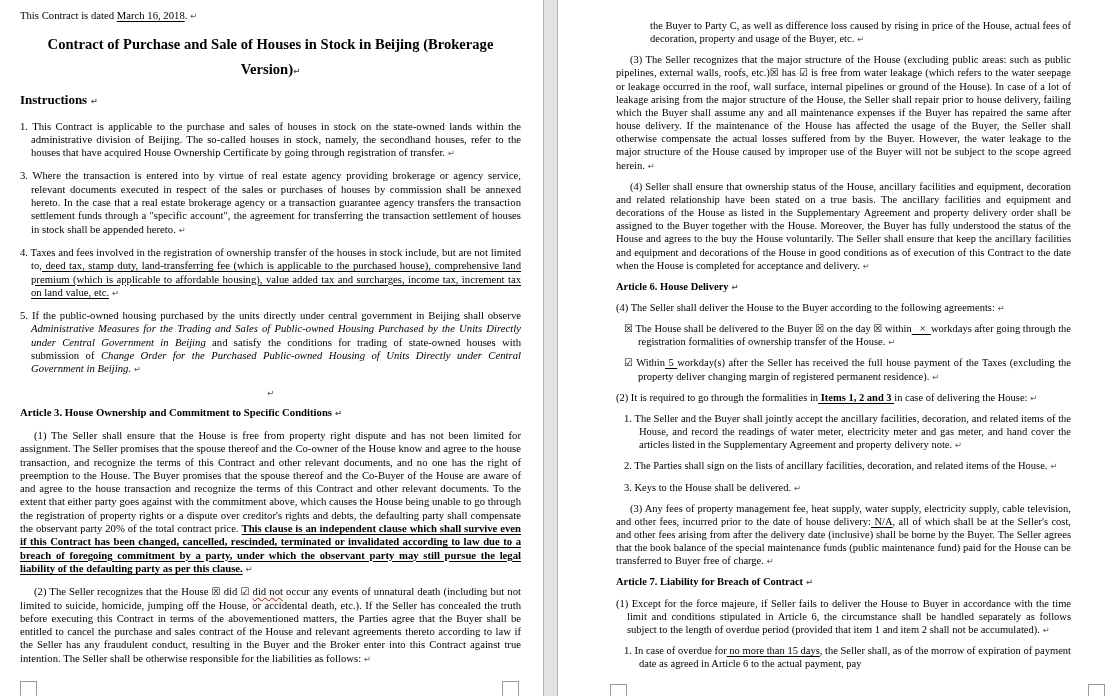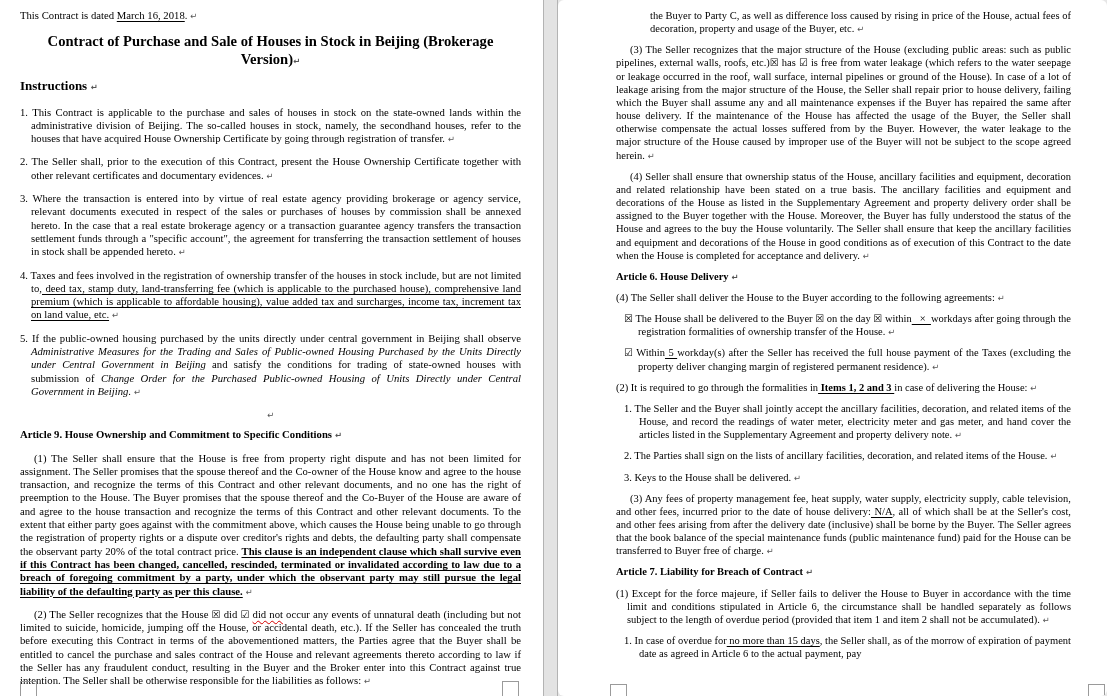--- a/index.html
+++ b/index.html
@@ -9,25 +9,25 @@
     font-family:"Liberation Serif","DejaVu Serif",serif;
     color:#000;
   }
   .doc{display:flex;width:1107px;height:696px;}
   .page{
     background:#ffffff;height:696px;overflow:hidden;position:relative;
     font-size:10.7px;line-height:13.3px;
   }
   .page-left{width:543px;padding:7px 22px 0 20px;box-sizing:border-box;}
   .page-gap{width:15px;height:696px;background:#e3e3e3;border-left:1px solid #b3b3b3;border-right:1px solid #b3b3b3;box-sizing:border-box;}
-  .page-right{flex:1;padding:9px 36px 0 58px;box-sizing:border-box;font-size:10.5px;line-height:13.15px;border-radius:6px;}
+  .page-right{flex:1;padding:19px 36px 0 58px;box-sizing:border-box;font-size:10.5px;line-height:13.15px;}
 
   
   .bk-dated{margin:2px 0 9px;}
-  .bk-title{text-align:center;font-weight:700;font-size:14.6px;line-height:18px;margin:3px 0 9px;}
+  .bk-title{text-align:center;font-weight:700;font-size:14.6px;line-height:25px;margin:3px 0 9px;}
   .bk-subtitle{font-weight:700;font-size:13px;margin:0 0 11px;}
   .bk-item{padding-left:11px;text-indent:-11px;text-align:justify;margin:0 0 9px;}
   .bk-para{text-indent:14px;text-align:justify;margin:0 0 9px;}
   .bk-article{font-weight:700;margin:3px 0 9px;}
   .bk-subitem2{margin-left:8px;padding-left:15px;text-indent:-15px;text-align:justify;margin-bottom:8px;}
   .bk-check{margin-left:8px;padding-left:14px;text-indent:-14px;text-align:justify;margin-bottom:8px;}
   .bk-cont{margin-left:34px;text-align:justify;margin-bottom:8px;}
   .bk-blank{height:13px;text-align:center;margin-bottom:7px;}
   .page-right div[class^="bk-"]{margin-bottom:7px;}
 
@@ -49,26 +49,25 @@
 <body>
 
 <div class="doc">
   <div class="page page-left">
     <div class="cropmark" style="left:20px;top:681px;"></div>
     <div class="cropmark" style="left:502px;top:681px;"></div>
   <div class="bk-dated"><span class="">This Contract is dated </span><span class="su">March 16, 2018</span><span class="">. </span><span class="sm">↵</span></div>
       <div class="bk-title"><span class="">Contract of Purchase and Sale of Houses in Stock in Beijing (Brokerage Version)</span><span class="sm">↵</span></div>
       <div class="bk-subtitle"><span class="">Instructions </span><span class="sm">↵</span></div>
       <div class="bk-item"><span class="">1. This Contract is applicable to the purchase and sales of houses in stock on the state-owned lands within the administrative division of Beijing. The so-called houses in stock, namely, the secondhand houses, refer to the houses that have acquired House Ownership Certificate by going through registration of transfer. </span><span class="sm">↵</span></div>
-      <div class="bk-item"><span class="">2. The Seller shall, prior to the execution of this Contract, present the House Ownership Certificate together with other relevant certificates and documentary evidences. </span><span class="sm">↵</span></div>
       <div class="bk-item"><span class="">3. Where the transaction is entered into by virtue of real estate agency providing brokerage or agency service, relevant documents executed in respect of the sales or purchases of houses by commission shall be annexed hereto. In the case that a real estate brokerage agency or a transaction guarantee agency transfers the transaction settlement funds through a "specific account", the agreement for transferring the transaction settlement of houses in stock shall be appended hereto. </span><span class="sm">↵</span></div>
       <div class="bk-item"><span class="">4. Taxes and fees involved in the registration of ownership transfer of the houses in stock include, but are not limited to,</span><span class="su"> deed tax, stamp duty, land-transferring fee (which is applicable to the purchased house), comprehensive land premium (which is applicable to affordable housing), value added tax and surcharges, income tax, increment tax on land value, etc.</span><span class=""> </span><span class="sm">↵</span></div>
       <div class="bk-item"><span class="">5. If the public-owned housing purchased by the units directly under central government in Beijing shall observe </span><span class="si">Administrative Measures for the Trading and Sales of Public-owned Housing Purchased by the Units Directly under Central Government in Beijing</span><span class=""> and satisfy the conditions for trading of state-owned houses with submission of </span><span class="si">Change Order for the Purchased Public-owned Housing of Units Directly under Central Government in Beijing</span><span class="">. </span><span class="sm">↵</span></div>
       <div class="bk-blank"><span class="sm">↵</span></div>
-      <div class="bk-article"><span class="">Article 9. House Ownership and Commitment to Specific Conditions </span><span class="sm">↵</span></div>
+      <div class="bk-article"><span class="">Article 3. House Ownership and Commitment to Specific Conditions </span><span class="sm">↵</span></div>
       <div class="bk-para"><span class="">(1) The Seller shall ensure that the House is free from property right dispute and has not been limited for assignment. The Seller promises that the spouse thereof and the Co-owner of the House know and agree to the house transaction, and recognize the terms of this Contract and other relevant documents, and no one has the right of preemption to the House. The Buyer promises that the spouse thereof and the Co-Buyer of the House are aware of and agree to the house transaction and recognize the terms of this Contract and other relevant documents. To the extent that either party goes against with the commitment above, which causes the House being unable to go through the registration of property rights or a dispute over creditor's rights and debts, the defaulting party shall compensate the observant party 20% of the total contract price. </span><span class="sb su">This clause is an independent clause which shall survive even if this Contract has been changed, cancelled, rescinded, terminated or invalidated according to law due to a breach of foregoing commitment by a party, under which the observant party may still pursue the legal liability of the defaulting party as per this clause.</span><span class=""> </span><span class="sm">↵</span></div>
       <div class="bk-para"><span class="">(2) The Seller recognizes that the House </span><span class="sc">☒</span><span class=""> did </span><span class="sc">☑</span><span class=""> </span><span class="sq">did not</span><span class=""> occur any events of unnatural death (including but not limited to suicide, homicide, jumping off the House, or accidental death, etc.). If the Seller has concealed the truth before executing this Contract in terms of the abovementioned matters, the Parties agree that the Buyer shall be entitled to cancel the purchase and sales contract of the House and relevant agreements thereto according to law if the Seller has any fraudulent conduct, resulting in the Buyer and the Broker enter into this Contract against true intention. The Seller shall be otherwise responsible for the liabilities as follows: </span><span class="sm">↵</span></div>
     </div>
   <div class="page-gap"></div>
   <div class="page page-right">
     <div class="cropmark" style="left:52px;top:684px;"></div>
     <div class="cropmark" style="left:530px;top:684px;"></div>
   <div class="bk-cont"><span class="">the Buyer to Party C, as well as difference loss caused by rising in price of the House, actual fees of decoration, property and usage of the Buyer, etc. </span><span class="sm">↵</span></div>
       <div class="bk-para"><span class="">(3) The Seller recognizes that the major structure of the House (excluding public areas: such as public pipelines, external walls, roofs, etc.)</span><span class="sc">☒</span><span class=""> has </span><span class="sc">☑</span><span class=""> is free from water leakage (which refers to the water seepage or leakage occurred in the roof, wall surface, internal pipelines or ground of the House). In case of a lot of leakage arising from the major structure of the House, the Seller shall repair prior to house delivery, failing which the Buyer shall assume any and all maintenance expenses if the Buyer has repaired the same after house delivery. If the maintenance of the House has affected the usage of the Buyer, the Seller shall otherwise compensate the actual losses suffered from by the Buyer. However, the water leakage to the major structure of the House caused by improper use of the Buyer will not be subject to the scope agreed herein. </span><span class="sm">↵</span></div>
       <div class="bk-para"><span class="">(4) Seller shall ensure that ownership status of the House, ancillary facilities and equipment, decoration and related relationship have been stated on a true basis. The ancillary facilities and equipment and decorations of the House as listed in the Supplementary Agreement and property delivery order shall be assigned to the Buyer together with the House. Moreover, the Buyer has fully understood the status of the House and agrees to the buy the House voluntarily. The Seller shall ensure that keep the ancillary facilities and equipment and decorations of the House in good conditions as of execution of this Contract to the date when the House is completed for acceptance and delivery. </span><span class="sm">↵</span></div>

